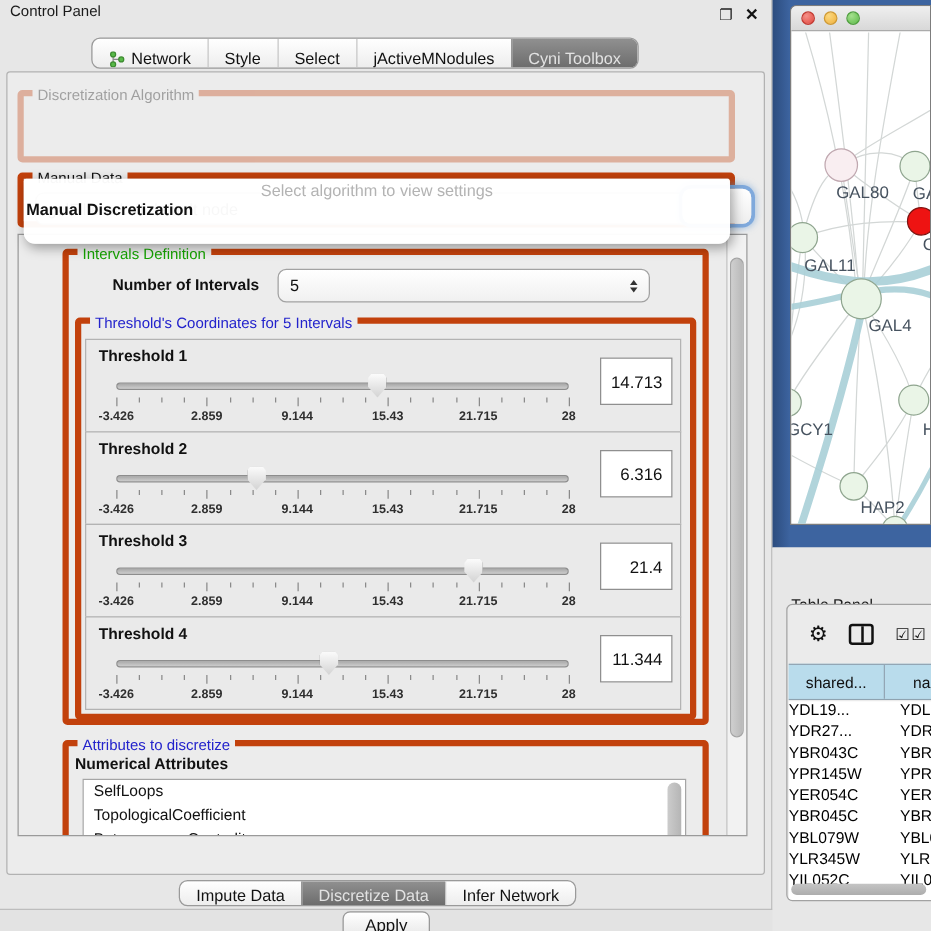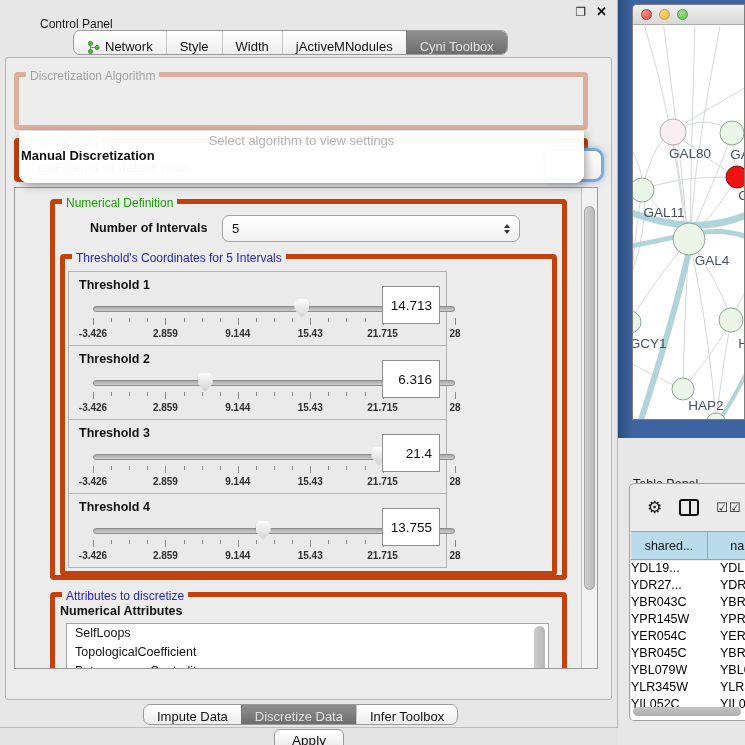--- a/index.html
+++ b/index.html
@@ -3,21 +3,21 @@
 <meta charset="utf-8">
 <style>
   * { margin:0; padding:0; box-sizing:border-box; }
   html,body { width:745px; height:745px; overflow:hidden; }
   body { font-family:"Liberation Sans", sans-serif; background:#e3e3e3; color:#111; }
   .screen { position:relative; width:745px; height:745px; overflow:hidden; background:#e3e3e3; }
 
   
   .control-panel { position:absolute; left:0; top:0; width:618px; height:728px;
     background:#e7e7e7; border-bottom:1px solid #bdbdbd; border-right:1px solid #b5b5b5; }
-  .cp-title { position:absolute; left:8px; top:17px; font-size:12px; color:#1a1a1a;margin-left:32px; }
+  .cp-title { position:absolute; left:8px; top:2px; font-size:12px; color:#1a1a1a; }
   .cp-icons { position:absolute; right:10px; top:4px; display:flex; gap:10px; align-items:center; }
   .icon-float { font-size:12px; color:#222; }
   .icon-close { font-size:13px; font-weight:bold; color:#111; }
 
   .seg-control { position:absolute; display:flex; height:25px; border:1px solid #9a9a9a;
     border-radius:7px; background:linear-gradient(#ffffff,#ededed); overflow:hidden; }
   .seg { padding:0 13px; display:flex; align-items:flex-end; gap:5px; font-size:13px; color:#111;
     border-left:1px solid #c6c6c6; white-space:nowrap; }
   .seg:first-child { border-left:none; }
   .seg.selected { background:linear-gradient(#909090,#6d6d6d); color:#e2e2e2; border-left-color:#777; }
@@ -35,42 +35,42 @@
     border-radius:7px; font-size:13px; display:flex; align-items:center; padding:0 26px 0 9px;
     white-space:nowrap; overflow:hidden; }
   .combo .arrows { position:absolute; right:9px; top:50%; transform:translateY(-50%);
     display:flex; flex-direction:column; gap:2px; }
   .arr-up { width:0; height:0; border-left:3.5px solid transparent; border-right:3.5px solid transparent;
     border-bottom:4.5px solid #333; }
   .arr-dn { width:0; height:0; border-left:3.5px solid transparent; border-right:3.5px solid transparent;
     border-top:4.5px solid #333; }
 
   
-  .popup { position:absolute; left:13px; top:73px; width:565px; height:52px; z-index:30;
+  .popup { position:absolute; left:13px; top:85px; width:565px; height:52px; z-index:30;
     background:rgba(255,255,255,0.97); border-radius:2px 2px 9px 9px;
     box-shadow:2px 3px 9px rgba(0,0,0,0.35); font-size:13px; overflow:hidden; }
   .popup-hint { text-align:center; color:#b3b3b3; padding-top:2px; height:16px; }
   .popup-opt1 { font-weight:bold; padding-left:2px; margin-top:1px; }
   .popup-opt2 { padding-left:1px; margin-top:2px; }
   .combo-fragment { position:absolute; left:540px; top:93px; width:55px; height:28px; z-index:10;
     border-radius:7px; background:linear-gradient(#fff,#eee);
     box-shadow:0 0 0 3px #7fa9dc, 0 0 5px 4px rgba(120,165,215,.55); }
 
   
   .scrollpane { position:absolute; left:13px; top:186px; width:584px; height:482px;
     border:1px solid #9a9a9a; background:#ececec; overflow:hidden; }
   .vscroll-track { position:absolute; right:0; top:0; bottom:0; width:16px;
     background:#f2f2f2; border-left:1px solid #c2c2c2; }
   .vscroll-thumb { position:absolute; left:2px; width:11px; border-radius:6px;
     background:linear-gradient(90deg,#cfcfcf,#b9b9b9); border:1px solid #a5a5a5; }
 
   .num-label { position:absolute; font-size:12.5px; font-weight:bold; }
 
   .th-container { position:absolute; left:53px; top:84px; width:477px; }
-  .th-panel { position:relative; width:379px; height:75px; border:1px solid #b3b3b3;
+  .th-panel { position:relative; width:477px; height:75px; border:1px solid #b3b3b3;
     background:#eaeaea; margin-top:-1px; }
   .th-label { position:absolute; left:10px; top:6px; font-size:12.5px; font-weight:bold; }
   .slider-area { position:absolute; left:24px; top:31px; width:362px; height:40px; }
   .track { position:absolute; left:0; right:0; top:3px; height:6px; border-radius:3px;
     background:linear-gradient(#a8a8a8,#cdcdcd); border:1px solid #8d8d8d; }
   .thumb { position:absolute; top:-4px; width:15px; height:19px; margin-left:-7.5px;
     background:linear-gradient(#fcfcfc,#d3d3d3);
     clip-path:polygon(18% 0,82% 0,100% 18%,100% 55%,50% 100%,0 55%,0 18%);
     filter:drop-shadow(0 0 1px #777); }
   .ticks { position:absolute; left:0; right:0; top:15px; height:8px; }
@@ -153,21 +153,21 @@
             <circle cx="3.5" cy="10.5" r="2" fill="#57b947" stroke="#3c8a30"></circle>
             <circle cx="10" cy="6.5" r="2" fill="#57b947" stroke="#3c8a30"></circle>
           </svg>
         </span>
         <span>Network</span>
       </div>
       <div class="seg">
         <span>Style</span>
       </div>
       <div class="seg">
-        <span>Width</span>
+        <span>Select</span>
       </div>
       <div class="seg">
         <span>jActiveMNodules</span>
       </div>
       <div class="seg selected">
         <span>Cyni Toolbox</span>
       </div>
     </div>
 
     <div class="content-panel">
@@ -190,21 +190,21 @@
           <span class="arrows">
             <span class="arr-up"></span>
               <span class="arr-dn"></span>
           </span>
         </div>
       </div>
 
       <div class="scrollpane" style="left:8px; top:129px;">
 
         <div class="groupbox" style="left:35px; top:11px; width:517px; height:381px;">
-          <span class="gb-title t-green">Numerical Definition</span>
+          <span class="gb-title t-green">Intervals Definition</span>
         </div>
         <div class="num-label" style="left:75px; top:33px;">Number of Intervals</div>
         <div class="combo" style="left:207px; top:27px; width:298px; height:27px;">
           <span>5</span>
           <span class="arrows">
             <span class="arr-up"></span>
               <span class="arr-dn"></span>
           </span>
         </div>
 
@@ -362,21 +362,21 @@
                 </div>
       <div class="tick-labels">
                   <span class="tick-label" style="left: 18px;">-3.426</span>
                   <span class="tick-label" style="left: 90.4px;">2.859</span>
                   <span class="tick-label" style="left: 162.8px;">9.144</span>
                   <span class="tick-label" style="left: 235.2px;">15.43</span>
                   <span class="tick-label" style="left: 307.6px;">21.715</span>
                   <span class="tick-label" style="left: 380px;">28</span>
                 </div>
     </div>
-    <div class="value-box">13.755</div>
+    <div class="value-box">11.344</div>
   </div>
 </div>
 
         <div class="groupbox" style="left:35px; top:404px; width:517px; height:110px;">
           <span class="gb-title t-blue">Attributes to discretize</span>
         </div>
         <div class="attr-heading" style="left:45px; top:416px;">Numerical Attributes</div>
         <div class="attr-list" style="left:51px; top:435px; width:483px; height:58px;" id="attr-list">
           <div class="attr-scroll"></div>
         <div class="attr-item">SelfLoops</div>
@@ -395,21 +395,21 @@
     </div>
 
     <div class="seg-control" style="left:143px; top:704px; height:21px;">
       <div class="seg">
         <span>Impute Data</span>
       </div>
       <div class="seg selected">
         <span>Discretize Data</span>
       </div>
       <div class="seg">
-        <span>Infer Toolbox</span>
+        <span>Infer Network</span>
       </div>
     </div>
   </div>
 
   <div class="desktop-blue"></div>
 
   <div class="net-window">
     <div class="net-titlebar">
       <span class="tl tl-red"></span>
       <span class="tl tl-yellow"></span>

